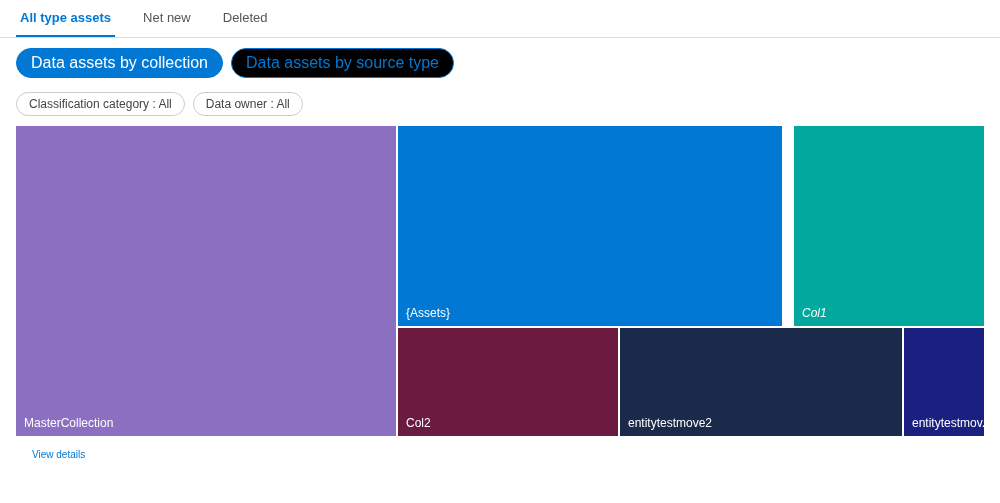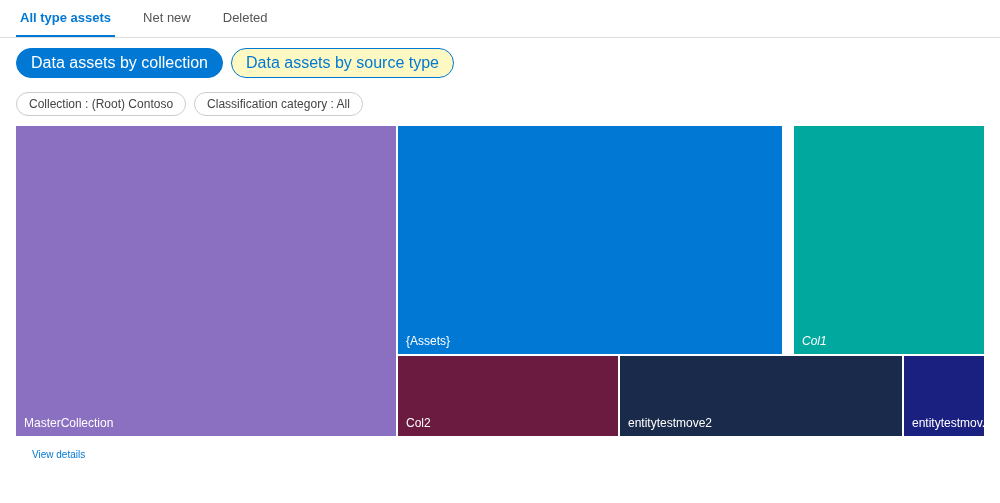--- a/index.html
+++ b/index.html
@@ -38,21 +38,21 @@
       border: 1px solid #0078d4;
       cursor: pointer;
       font-size: 16px;
       white-space: nowrap;
     }
     .toggle-btn.active {
       background: #0078d4;
       color: #fff;
     }
     .toggle-btn.inactive {
-      background: #fef9c3;
+      background: #000000;
       color: #0078d4;
     }
 
     .filters {
       display: flex;
       align-items: center;
       padding: 4px 16px 10px;
       gap: 8px;
       flex-wrap: wrap;
     }
@@ -85,21 +85,21 @@
       flex-direction: column;
       gap: 2px;
     }
     .tm-col-right-top {
       display: flex;
       flex: 1;
       gap: 12px;
     }
     .tm-col-right-bottom {
       display: flex;
-      height: 80px;
+      height: 108px;
       gap: 2px;
     }
 
     .tm-cell {
       position: relative;
       display: flex;
       align-items: flex-end;
       padding: 6px 8px;
       color: #fff;
       font-size: 12px;
@@ -154,22 +154,22 @@
     <div class="top-tab">Deleted</div>
   </div>
 </div>
 
 <div class="toolbar">
   <button class="toggle-btn active">Data assets by collection</button>
   <button class="toggle-btn inactive">Data assets by source type</button>
 </div>
 
 <div class="filters">
-  <div class="filter-chip">Collection : (Root) Contoso</div>
   <div class="filter-chip">Classification category : All</div>
+  <div class="filter-chip">Data owner : All</div>
 </div>
 
 <div class="treemap-container">
   <div class="tm-col-left">
     <div class="tm-cell cell-master">
       <span>MasterCollection</span>
     </div>
   </div>
   <div class="tm-col-right">
     <div class="tm-col-right-top">

